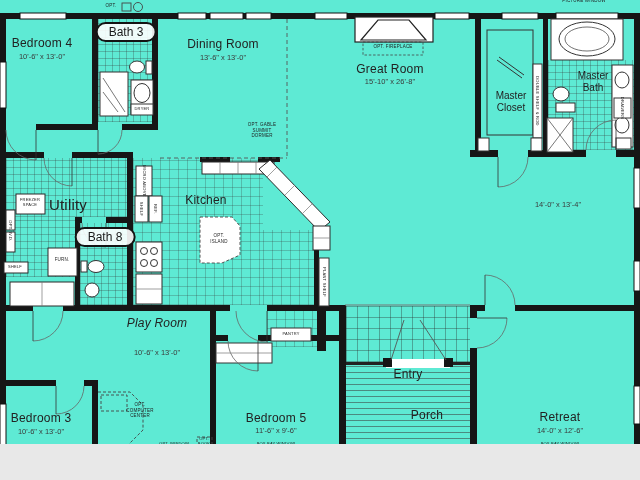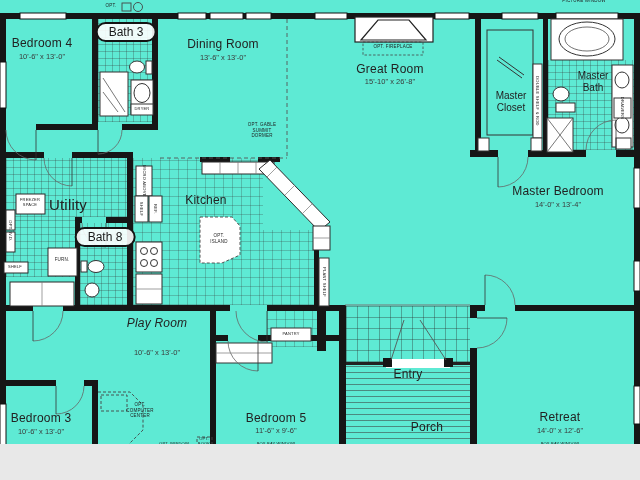--- a/index.html
+++ b/index.html
@@ -330,23 +330,22 @@
   <div class="vt" style="left:141px;top:209px;font-size:4px;">SHELF</div>
   <div class="vt" style="left:155px;top:209px;font-size:4px;">REF.</div>
   <div class="tt" style="left:291px;top:331px;font-size:4px;">PANTRY</div>
   <div class="vt" style="left:324px;top:282px;font-size:4px;">PLANT SHELF</div>
   <div class="tt" style="left:142px;top:106px;font-size:4px;">DRYER</div>
 
   <div class="rn" style="left:157px;top:316px;font-style:italic;">Play Room</div>
   <div class="rd" style="left:157px;top:348px;">10'-6" x 13'-0"</div>
 
   <div class="rn" style="left:408px;top:322px;margin-top:45px;">Entry</div>
-  <div class="rn" style="left:405px;top:420px;padding-left:44px;">Porch</div>
-
-  <div class="rn" style="left:558px;top:184px;">Master Bedroom</div>
+  <div class="rn" style="left:405px;top:408px;padding-left:44px;">Porch</div>
+
   <div class="rd" style="left:558px;top:200px;">14'-0" x 13'-4"</div>
 
   <div class="rn" style="left:560px;top:410px;">Retreat</div>
   <div class="rd" style="left:560px;top:426px;">14'-0" x 12'-6"</div>
   <div class="tt" style="left:560px;top:441px;font-size:4px;">BOX BAY WINDOW</div>
 
   <div class="rn" style="left:276px;top:411px;">Bedroom 5</div>
   <div class="rd" style="left:276px;top:426px;">11'-6" x 9'-6"</div>
   <div class="tt" style="left:276px;top:441px;font-size:4px;">BOX BAY WINDOW</div>
 

